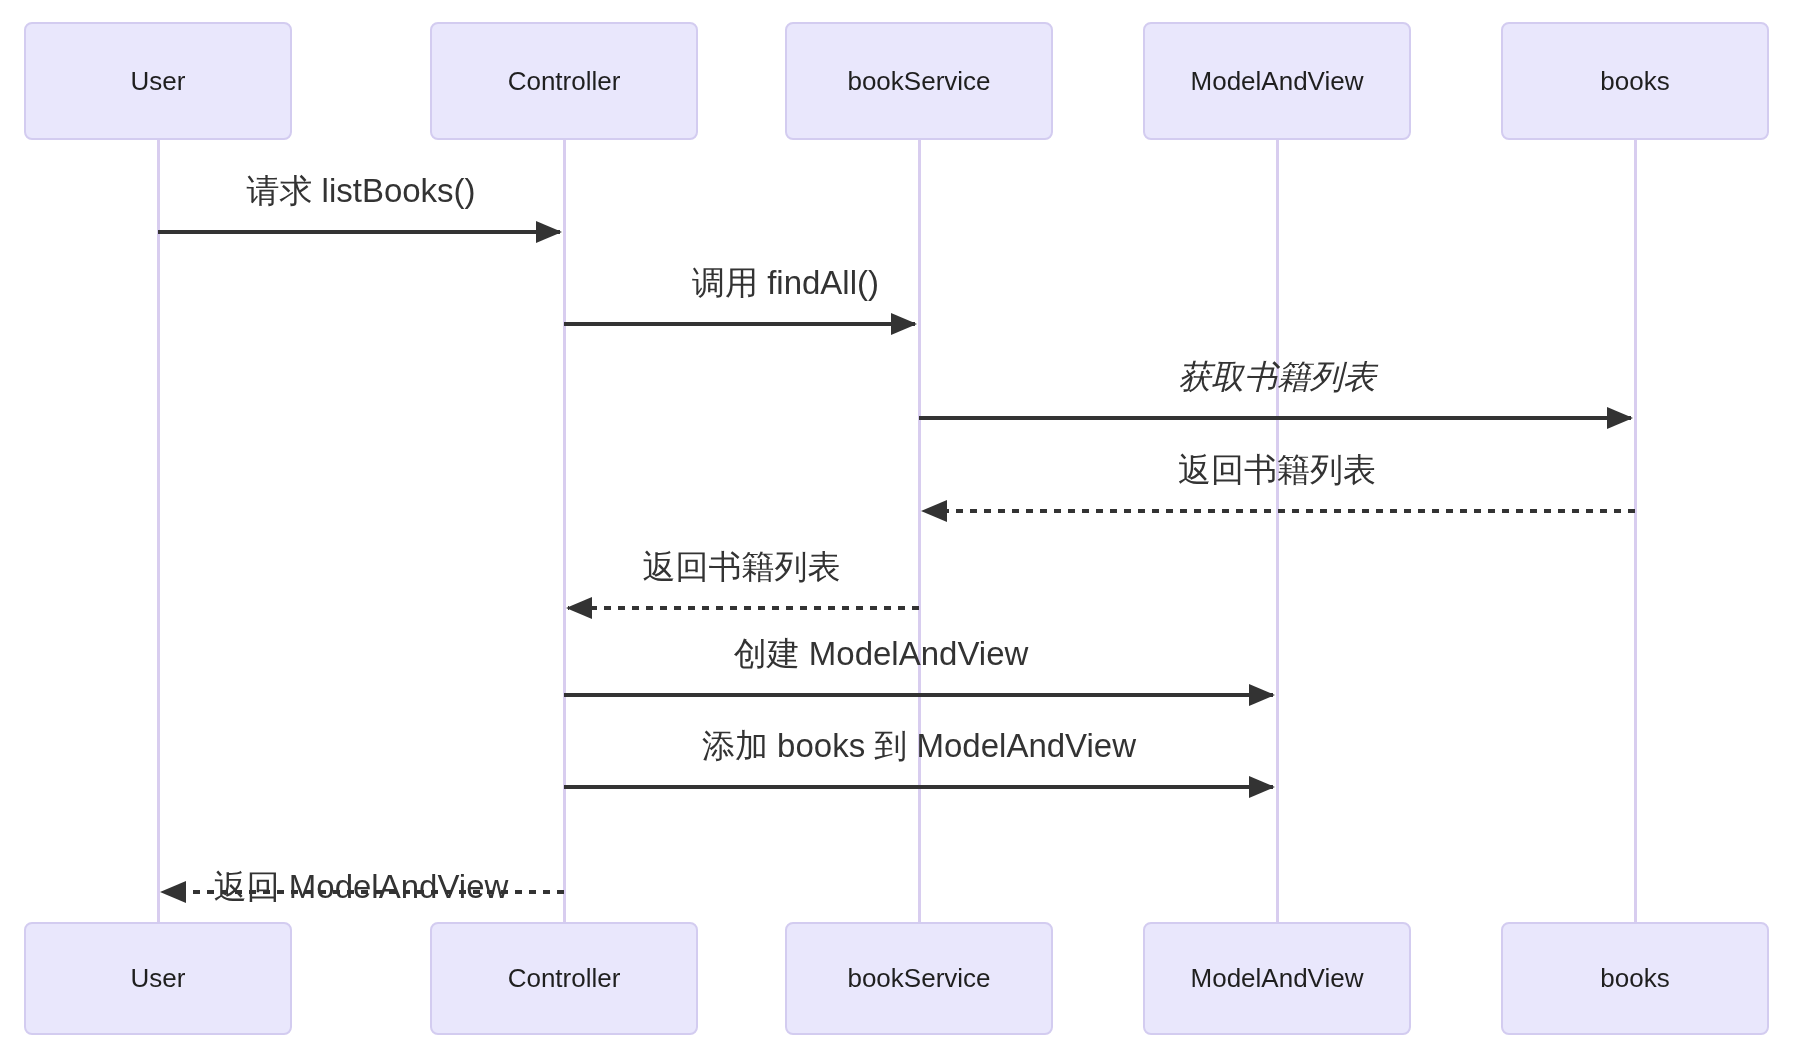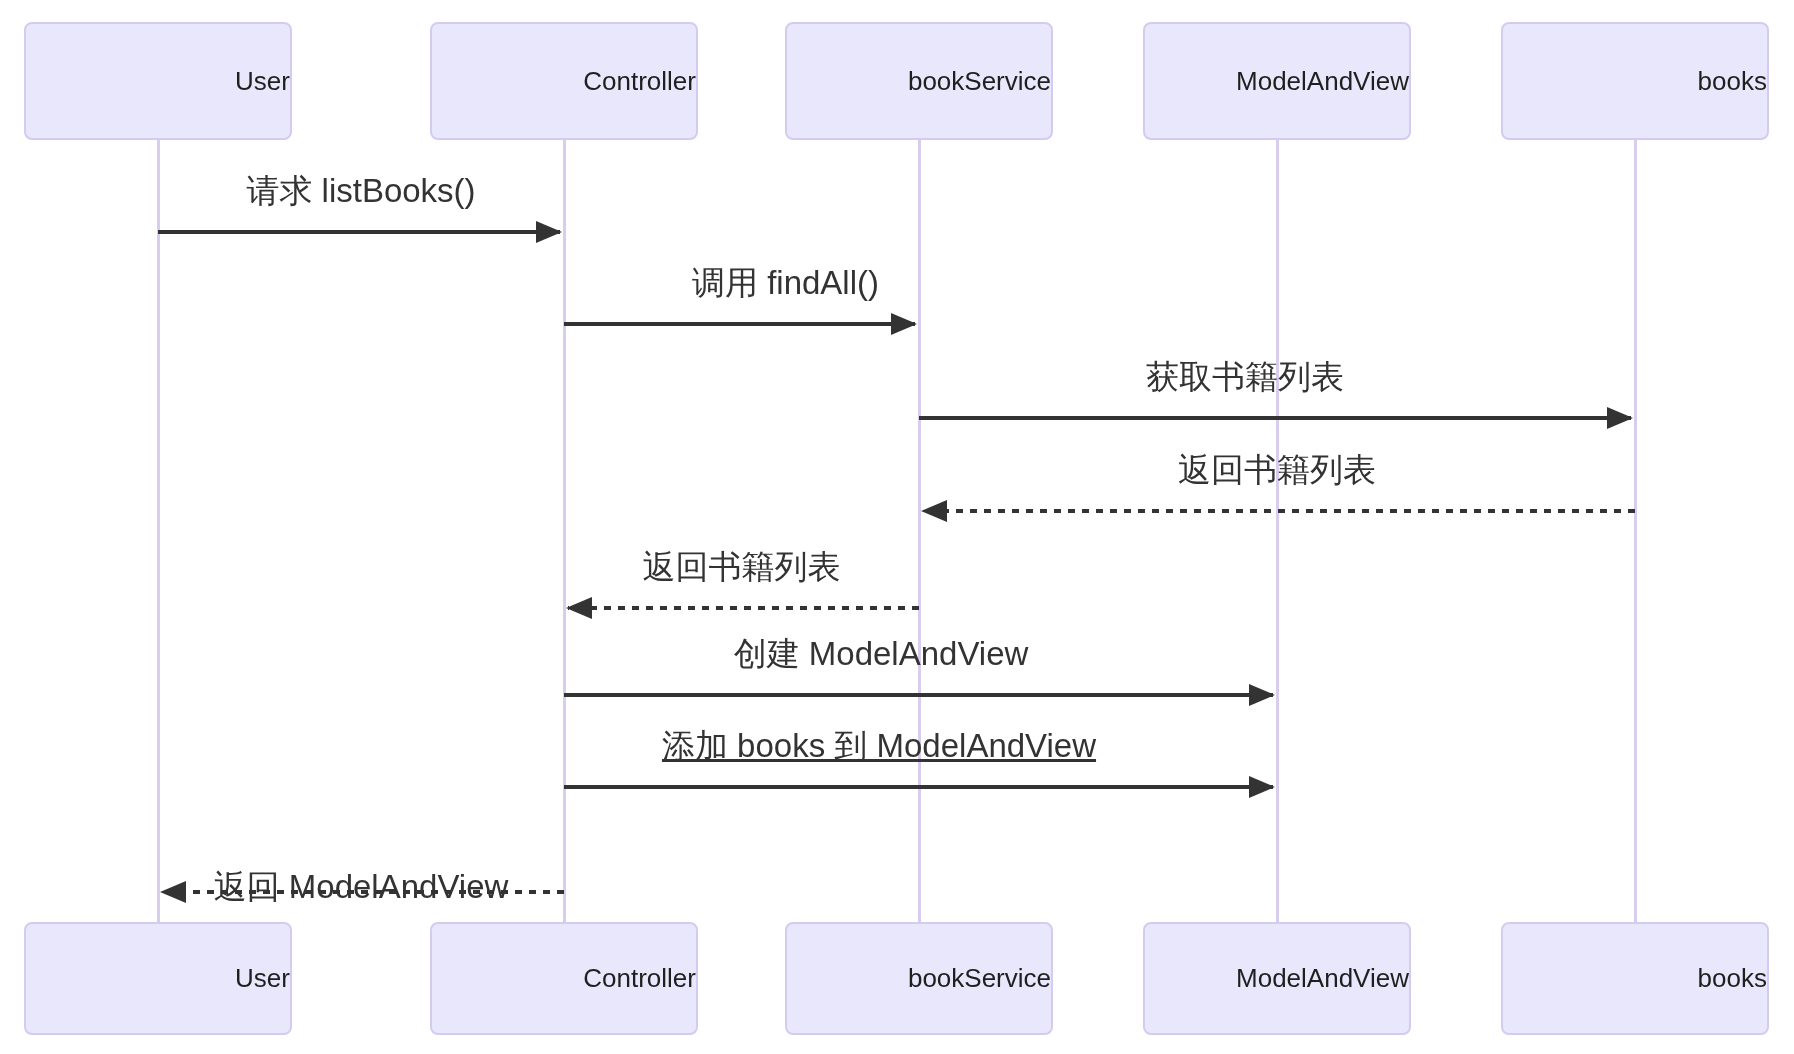--- a/index.html
+++ b/index.html
@@ -18,21 +18,21 @@
     font-family:"Liberation Sans","DejaVu Sans",sans-serif;
     overflow:hidden;
   }
   .actor-box{
     position:absolute;
     width:268px;
     box-sizing:border-box;
     background:var(--actor-fill);
     border:2px solid var(--actor-border);
     border-radius:8px;
-    display:flex;align-items:center;justify-content:flex-end;
+    display:flex;align-items:center;justify-content:center;
     z-index:2;
   }
   .actor-box.top{height:118px;}
   .actor-box.bottom{height:113px;}
   .actor-label{
     font-size:26px;
     color:var(--text);
     white-space:nowrap;
   }
   .lifeline{
@@ -107,19 +107,19 @@
     </div>
     <div class="lifeline" style="left: 1633.5px; top: 140px; height: 782px;"></div>
     <div class="actor-box top" style="left: 1501px; top: 22px;">
       <span class="actor-label">books</span>
     </div>
     <div class="actor-box bottom" style="left: 1501px; top: 922px;">
       <span class="actor-label">books</span>
     </div>
     <div class="msg-label" style="left: 361px; top: 177px;">请求 listBooks()</div>
     <div class="msg-label" style="left: 741.5px; top: 269px; margin-left: 44px;">调用 findAll()</div>
-    <div class="msg-label" style="left: 1245px; top: 363px;">获取书籍列表</div>
+    <div class="msg-label" style="left: 1277px; top: 363px; font-style: italic;">获取书籍列表</div>
     <div class="msg-label" style="left: 1277px; top: 456px;">返回书籍列表</div>
     <div class="msg-label" style="left: 741.5px; top: 553px;">返回书籍列表</div>
     <div class="msg-label" style="left: 881px; top: 640px;">创建 ModelAndView</div>
-    <div class="msg-label" style="left: 879px; top: 732px; text-decoration: underline;">添加 books 到 ModelAndView</div>
+    <div class="msg-label" style="left: 919px; top: 732px;">添加 books 到 ModelAndView</div>
     <div class="msg-label" style="left: 361px; top: 837px; margin-top: 36px;">返回 ModelAndView</div>
   </div>
 
 </body></html>

